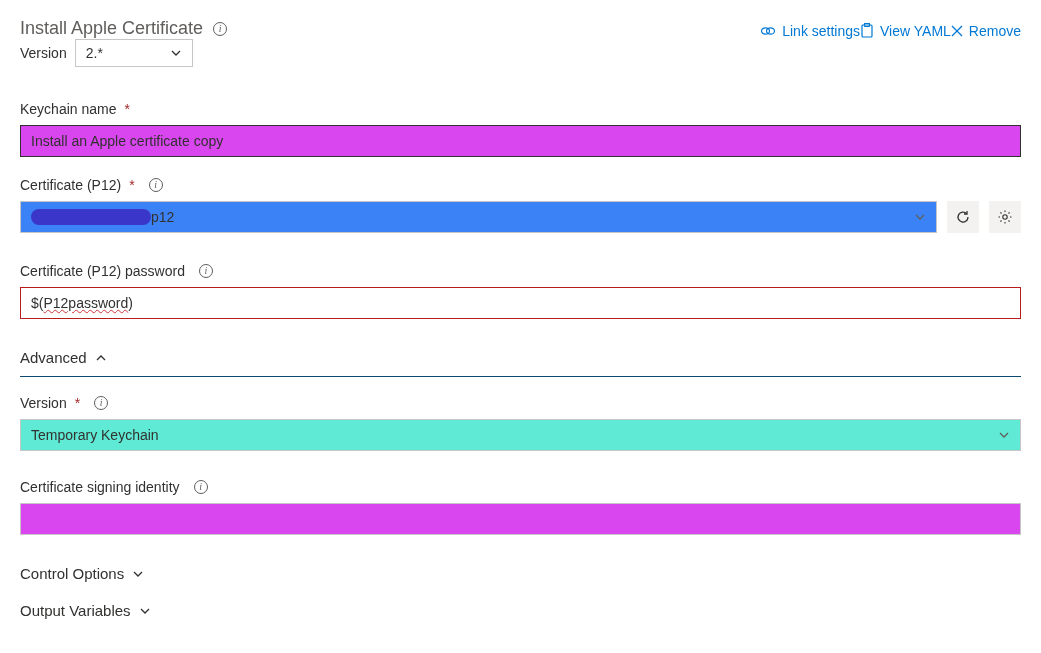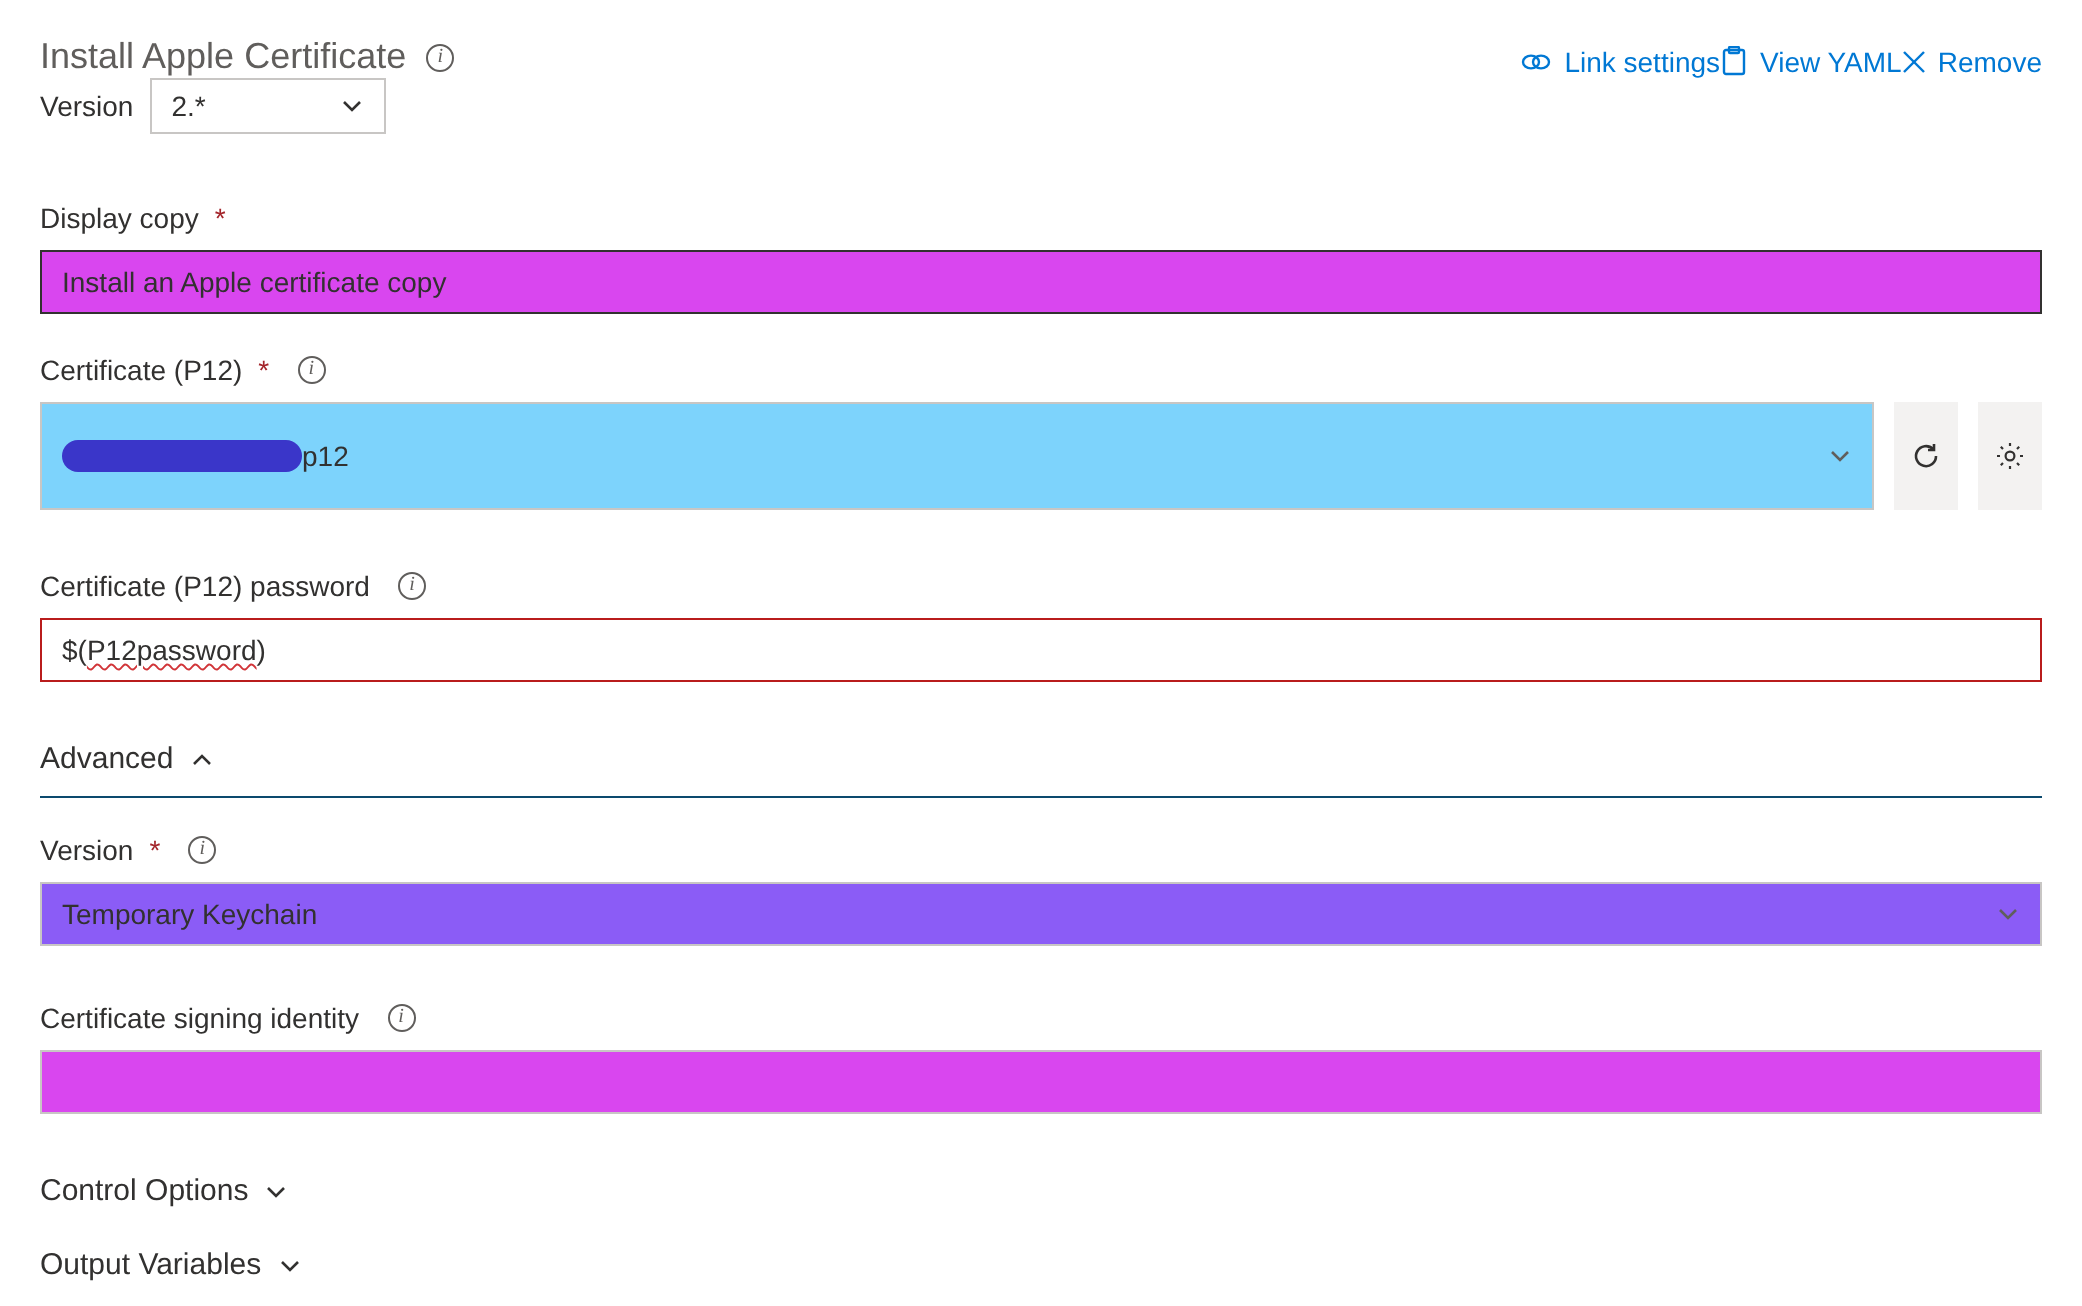--- a/index.html
+++ b/index.html
@@ -96,25 +96,25 @@
     }
     .text-input.light-border { border-color: #c8c6c4; }
     .cert-row {
       display: flex;
       gap: 10px;
       align-items: stretch;
     }
     .cert-select {
       flex: 1;
       border: 1px solid #c8c6c4;
-      padding: 18px 10px;
+      padding: 7px 10px;
       display: flex;
       justify-content: space-between;
       align-items: center;
-      background: #7dd3fc;
+      background: #3b82f6;
       cursor: pointer;
     }
     .cert-value {
       display: flex;
       align-items: center;
       gap: 0;
     }
     .redact-bar {
       width: 120px;
       height: 16px;
@@ -160,21 +160,21 @@
       border-bottom: 1px solid #0c4a6e;
       margin-bottom: 18px;
     }
     .select-input {
       width: 100%;
       border: 1px solid #c8c6c4;
       padding: 7px 10px;
       display: flex;
       justify-content: space-between;
       align-items: center;
-      background: #8b5cf6;
+      background: #5eead4;
       cursor: pointer;
       font-size: 14px;
     }
   </style>
 </head>
 <body>
 
 <div class="header-row">
   <div class="title-group">
     <span class="page-title">Install Apple Certificate</span>
@@ -212,21 +212,21 @@
     <span class="chevron">
       <svg width="12" height="8" viewBox="0 0 12 8" fill="none" stroke="#323130" stroke-width="1.3">
           <polyline points="2,2 6,6 10,2"></polyline>
         </svg>
     </span>
   </div>
 </div>
 
 <div class="form-group">
   <div class="form-label">
-    <span>Display copy</span>
+    <span>Keychain name</span>
     <span class="required">*</span>
   </div>
   <input type="text" class="text-input" value="Install an Apple certificate copy" style="">
 </div>
 
 <div class="form-group">
   <div class="form-label">
     <span>Certificate (P12)</span>
     <span class="required">*</span>
     <span class="info-icon">i</span>

